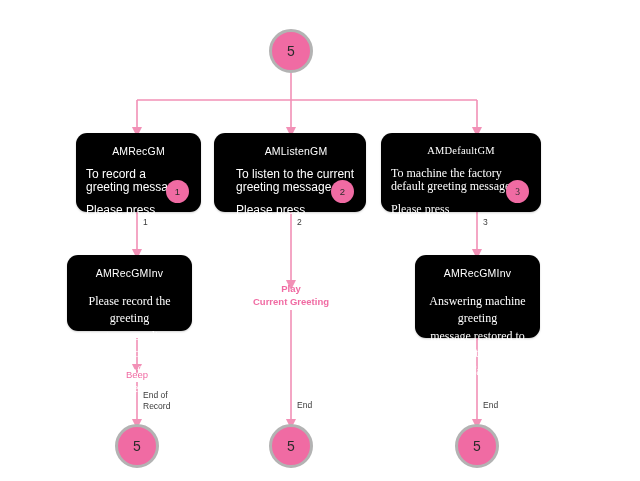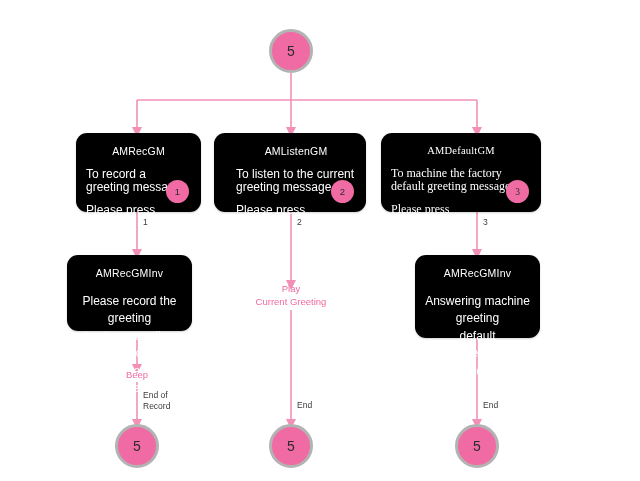--- a/index.html
+++ b/index.html
@@ -65,20 +65,21 @@
   .node-body .ln {
     margin-bottom: 11px;
   }
   .node-body.centered {
     text-align: center;
     padding-top: 14px;
     line-height: 1.45;
   }
   .node-body.centered .ln {
     margin-bottom: 0;
+    font-family: Liberation Serif, serif;
   }
   .badge {
     position: absolute;
     width: 23px;
     height: 23px;
     border-radius: 50%;
     background: #f06ba3;
     color: #2b2b2b;
     font-size: 9.5px;
     display: flex;
@@ -177,30 +178,30 @@
       <div class="ln">Please record the greeting</div>
       <div class="ln">to stop recording press pound</div>
       <div class="ln">message after the tone,</div>
     </div>
   </div>
 
   <div class="node" style="left:415px; top:255px; width:125px; height:83px;">
     <div class="node-title">AMRecGMInv</div>
     <div class="node-body centered">
       <div class="ln">Answering machine greeting</div>
+      <div class="ln">message restored to factory</div>
       <div class="ln">default</div>
-      <div class="ln">message restored to factory</div>
     </div>
   </div>
 
   <div class="elabel" style="left:143px; top:217px;">1</div>
   <div class="elabel" style="left:297px; top:217px;">2</div>
   <div class="elabel" style="left:483px; top:217px;">3</div>
 
-  <div class="elabel pink" style="left:241px; top:283px; width:100px;">Play
+  <div class="elabel pink" style="left:241px; top:283px; width:100px;font-weight:bold;">Play
 Current Greeting</div>
 
   <div class="elabel pink" style="left:107px; top:369px; width:60px;">Beep</div>
 
   <div class="elabel" style="left:143px; top:390px;">End of
 Record</div>
   <div class="elabel" style="left:297px; top:400px;">End</div>
   <div class="elabel" style="left:483px; top:400px;">End</div>
 
   <div class="term" style="left:115px; top:424px; width:44px; height:44px;">

